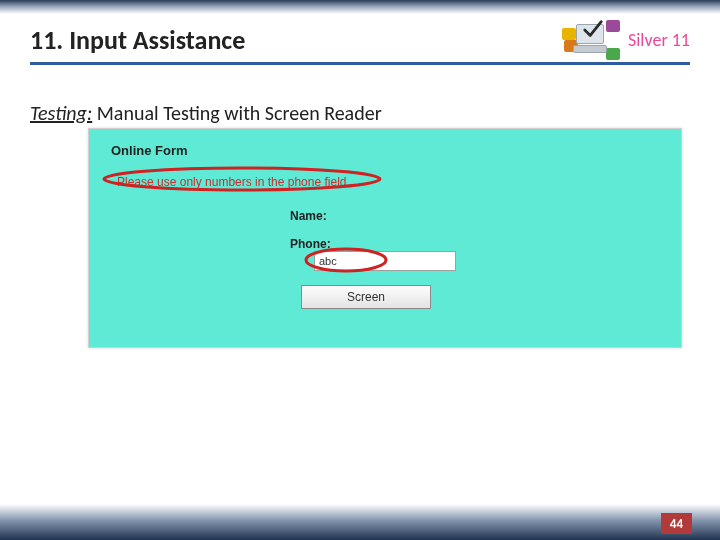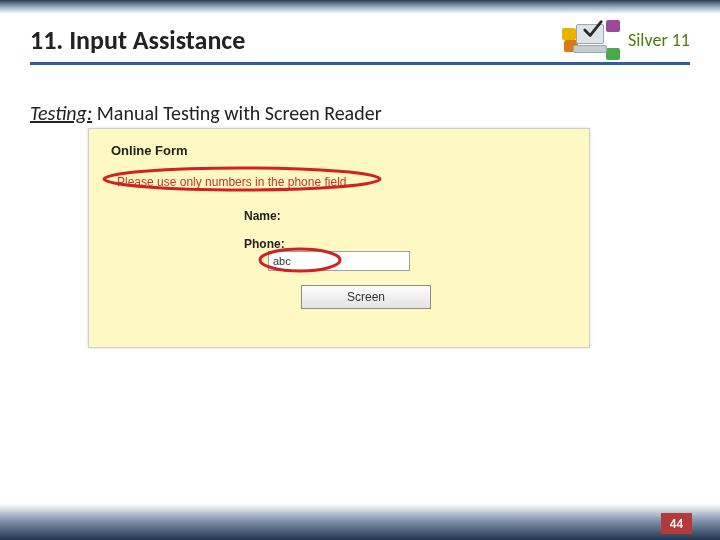--- a/index.html
+++ b/index.html
@@ -84,21 +84,21 @@
   .check {
     position: absolute;
     top: -6px;
     left: 6px;
     width: 22px;
     height: 22px;
   }
   .check svg { width: 100%; height: 100%; }
   .level {
     font-size: 18px;
-    color: #4d7c0f;
+    color: #ec4899;
   }
   .divider {
     position: absolute;
     top: 62px;
     left: 30px;
     right: 30px;
     height: 3px;
     background: #2f5c9c;
   }
   .subhead {
@@ -110,25 +110,25 @@
     margin-top: 16px;
   }
   .subhead .label {
     font-style: italic;
     text-decoration: underline;
   }
   .form-card {
     position: absolute;
     top: 128px;
     left: 88px;
-    width: 502px;
+    width: 594px;
     height: 220px;
     border: 1px solid #cfcfcf;
     box-shadow: 0 0 3px rgba(0,0,0,0.15);
-    background: #fef9c3;
+    background: #5eead4;
     padding: 14px 22px 14px 22px;
     box-sizing: border-box;
     font-family: Arial, sans-serif;
   }
   .form-title {
     font-size: 13px;
     font-weight: bold;
     color: #222;
     margin-bottom: 14px;
   }

